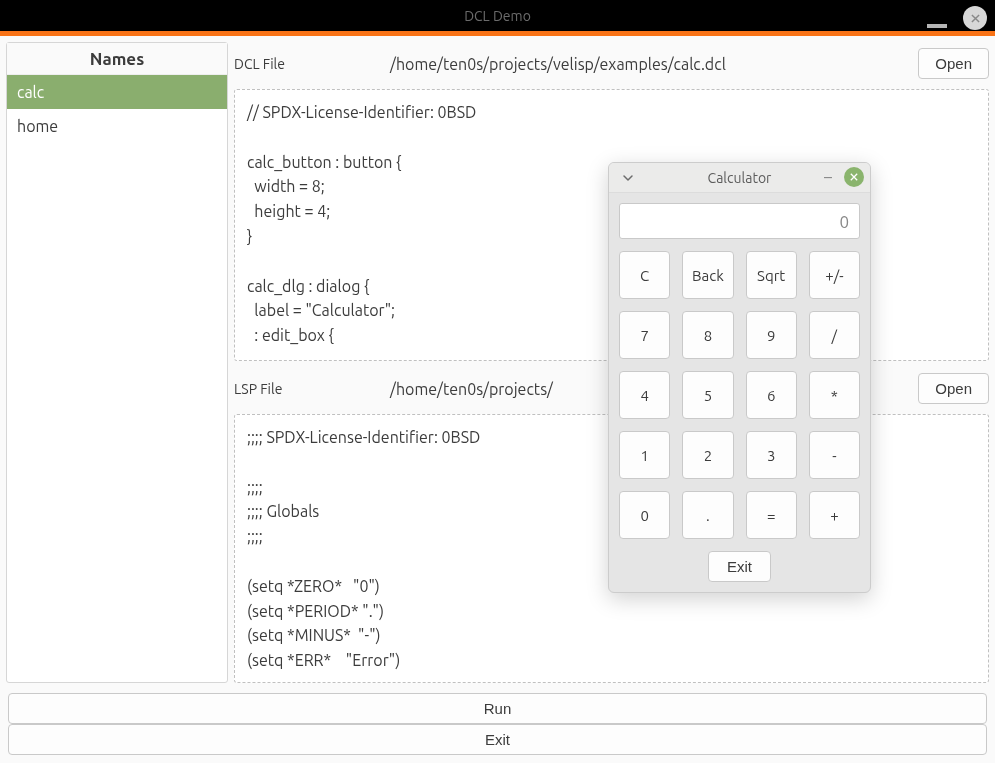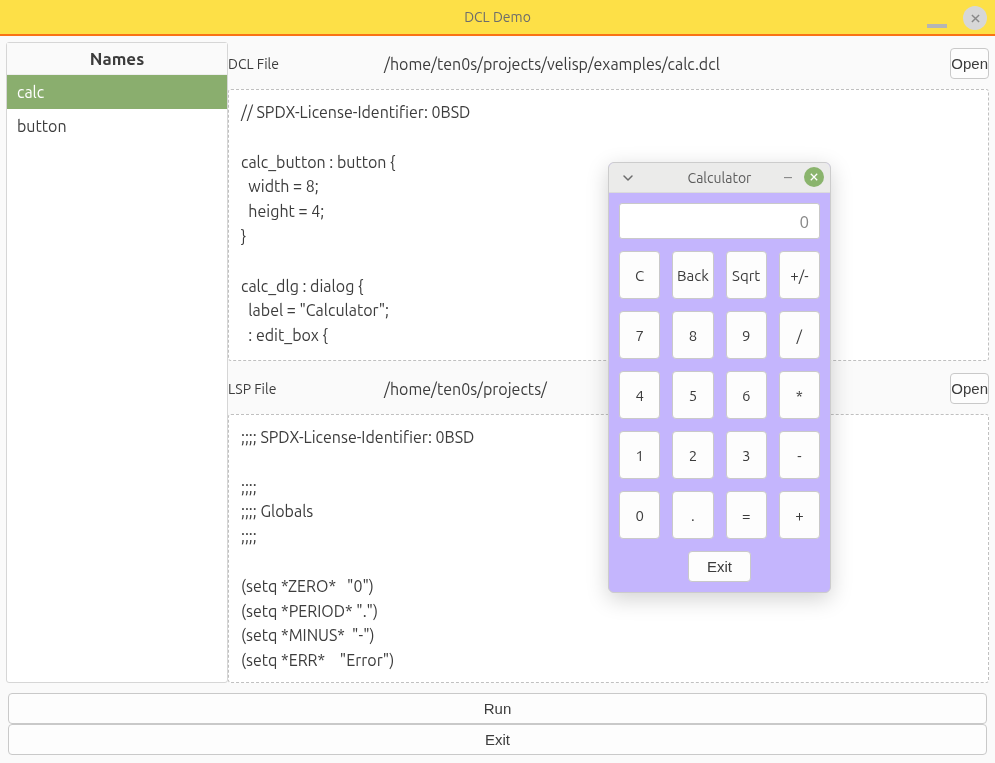--- a/index.html
+++ b/index.html
@@ -7,22 +7,22 @@
       font-family: "Ubuntu", "Segoe UI", "Helvetica Neue", sans-serif;
       font-size: 15px;
       color: #3c3c3c;
       background: #fafafa;
       width: 995px;
       height: 763px;
       overflow: hidden;
     }
     .titlebar {
       height: 36px;
-      background: #fde047;
-      border-bottom: 2px solid #f97316;
+      background: #000000;
+      border-bottom: 5px solid #f97316;
       display: flex;
       align-items: center;
       justify-content: center;
       position: relative;
     }
     .titlebar-title { color: #6c6c6c; font-size: 14px; }
     .titlebar-btn {
       position: absolute;
       right: 8px;
       top: 6px;
@@ -46,20 +46,21 @@
       display: flex;
       flex-direction: column;
       height: calc(100% - 36px);
       background: #fafafa;
       padding: 6px;
       gap: 6px;
     }
     .main-row {
       display: flex;
       flex: 1;
+      gap: 6px;
       min-height: 0;
     }
     .sidebar {
       width: 222px;
       border: 1px solid #d6d6d6;
       border-radius: 3px;
       background: #fff;
       display: flex;
       flex-direction: column;
     }
@@ -101,21 +102,21 @@
     .file-path {
       flex: 1;
       font-size: 16px;
       color: #3c3c3c;
       margin-left: 26px;
     }
     .btn {
       background: #fdfdfd;
       border: 1px solid #c9c9c9;
       border-radius: 4px;
-      padding: 6px 0;
+      padding: 6px 16px;
       font-size: 15px;
       cursor: default;
       color: #3c3c3c;
     }
     .code-box {
       border: 1px dashed #c0c0c0;
       background: #fff;
       border-radius: 3px;
       padding: 10px 12px;
       font-size: 16px;
@@ -131,22 +132,22 @@
       justify-content: space-between;
       padding: 4px 2px 2px 2px;
       flex-direction: column;
     }
 
     
     .calc-window {
       position: absolute;
       left: 608px;
       top: 162px;
-      width: 223px;
-      background: #c4b5fd;
+      width: 263px;
+      background: #e5e5e5;
       border: 1px solid #ccc;
       border-radius: 6px;
       box-shadow: 0 6px 22px rgba(0,0,0,0.18);
       overflow: hidden;
     }
     .calc-titlebar {
       height: 30px;
       background: #ebebea;
       display: flex;
       align-items: center;
@@ -217,21 +218,21 @@
     </span>
   </div>
 </div>
 
 <div class="window-body">
   <div class="main-row">
 
     <div class="sidebar">
       <div class="sidebar-header">Names</div>
       <div class="sidebar-item selected">calc</div>
-      <div class="sidebar-item">button</div>
+      <div class="sidebar-item">home</div>
     </div>
 
     <div class="content-col">
 
       <div class="file-head">
         <span class="file-label">DCL File</span>
         <span class="file-path">/home/ten0s/projects/velisp/examples/calc.dcl</span>
         <button class="btn">Open</button>
       </div>
       <div class="code-box" style="height:272px;flex:none">// SPDX-License-Identifier: 0BSD

